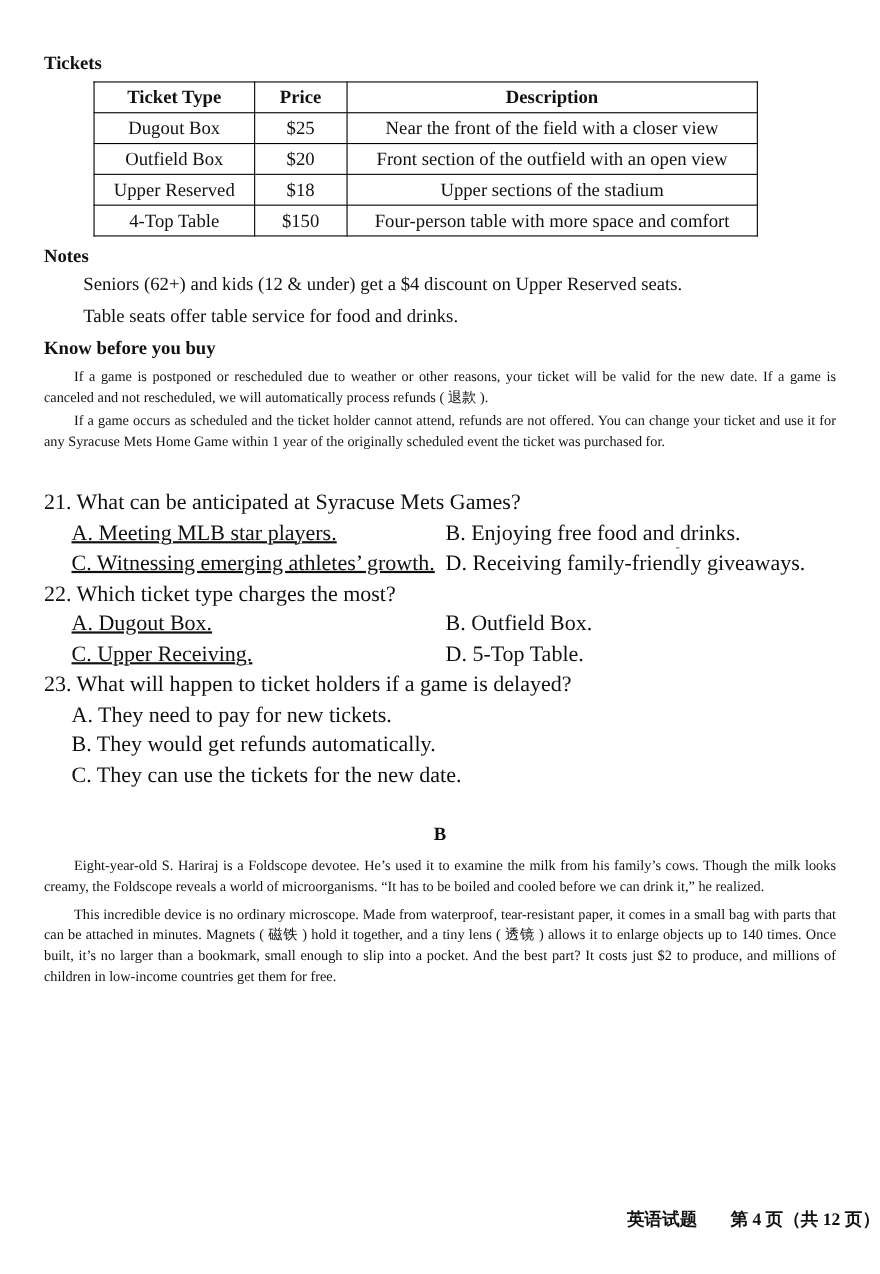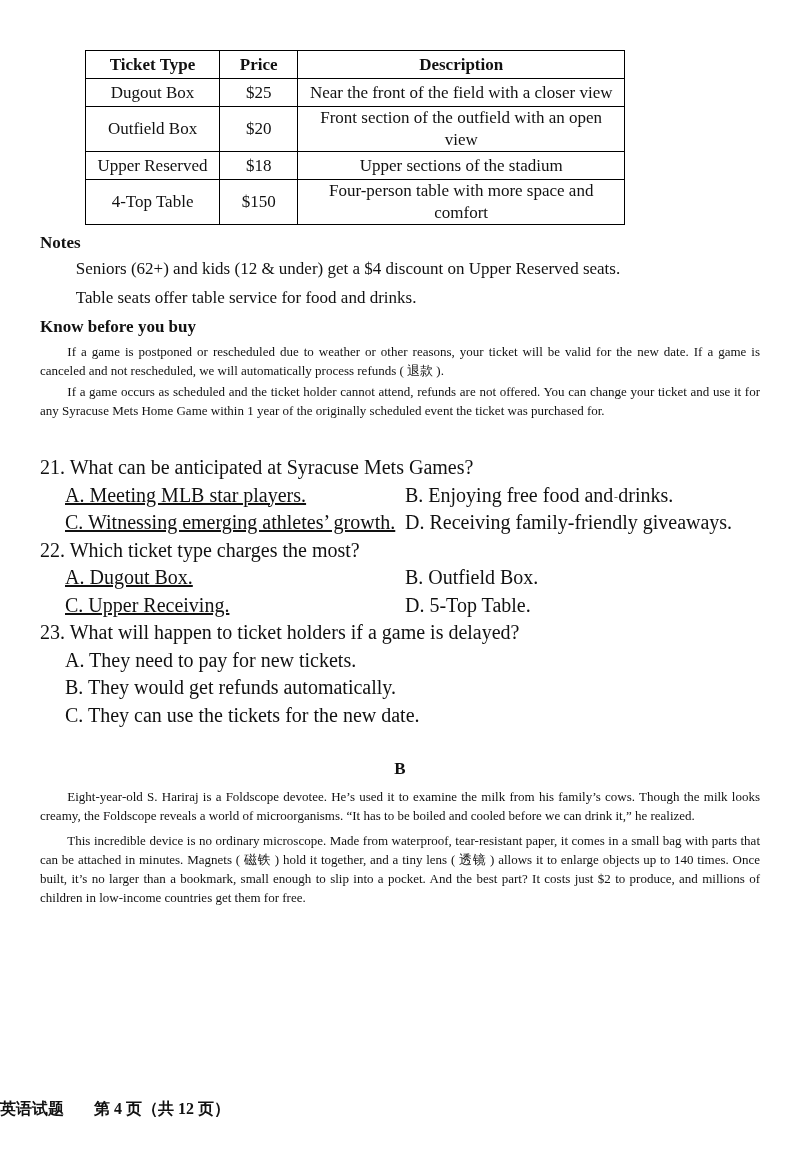--- a/index.html
+++ b/index.html
@@ -19,21 +19,21 @@
   }
   .h-bold {
     font-weight: bold;
     font-size: 17px;
     line-height: 24px;
   }
   
   table.tickets {
     border-collapse: collapse;
     margin: 4px 0 6px 45px;
-    width: 540px;
+    width: 604px;
     font-size: 17px;
   }
   table.tickets th, table.tickets td {
     border: 1px solid #000000;
     text-align: center;
     vertical-align: middle;
     height: 28px;
     padding: 0 6px;
     line-height: 22px;
   }
@@ -74,39 +74,40 @@
     line-height: 28px;
     margin-top: 4px;
     margin-bottom: 4px;
   }
 
   
   .footer {
     position: absolute;
     left: 0; right: 0;
     bottom: 38px;
-    text-align: left;
+    text-align: right;
     font-weight: bold;
     font-size: 16px;
   }
   .footer .footer-left { margin-right: 26px; }
 
   .stray-mark {
     position: absolute;
     right: 182px;
     top: 490px;
     font-size: 12px;
     color: #555;
   }
 </style>
 </head>
 <body>
 
 <div class="page">
 
+  <div class="h-bold">Tickets</div>
 
   <table class="tickets">
     <thead>
       <tr>
         <th class="col-type">Ticket Type</th>
         <th class="col-price">Price</th>
         <th class="col-desc">Description</th>
       </tr>
     </thead>
     <tbody>

